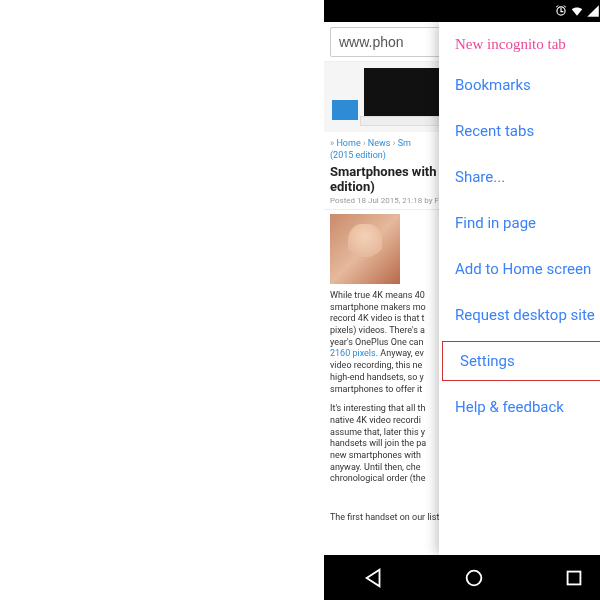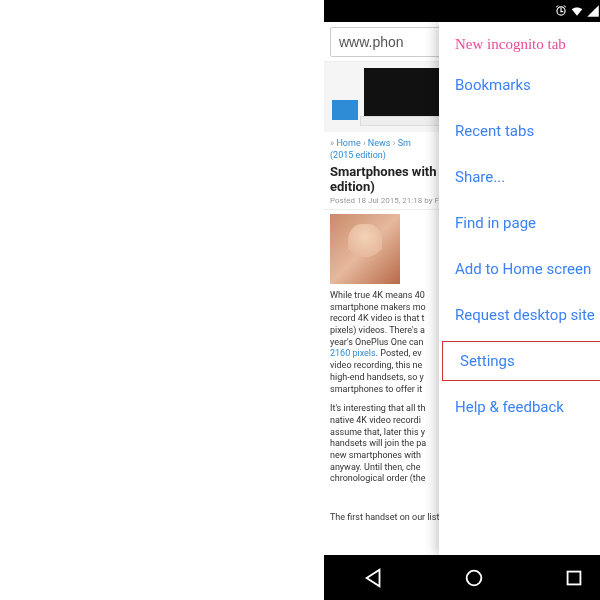--- a/index.html
+++ b/index.html
@@ -215,21 +215,21 @@
     <div class="hero-row">
       <div class="hero"></div>
       <div style="flex:1"></div>
     </div>
     <div class="para">
       <span>While true 4K means 40</span><br>
       <span>smartphone makers mo</span><br>
       <span>record 4K video is that t</span><br>
       <span>pixels) videos. There's a</span><br>
       <span>year's OnePlus One can</span><br>
-      <a>2160 pixels</a>. <span>Posted, ev</span><br>
+      <a>2160 pixels</a>. <span>Anyway, ev</span><br>
       <span>video recording, this ne</span><br>
       <span>high-end handsets, so y</span><br>
       <span>smartphones to offer it</span>
     </div>
     <div class="para">
       <span>It's interesting that all th</span><br>
       <span>native 4K video recordi</span><br>
       <span>assume that, later this y</span><br>
       <span>handsets will join the pa</span><br>
       <span>new smartphones with</span><br>

